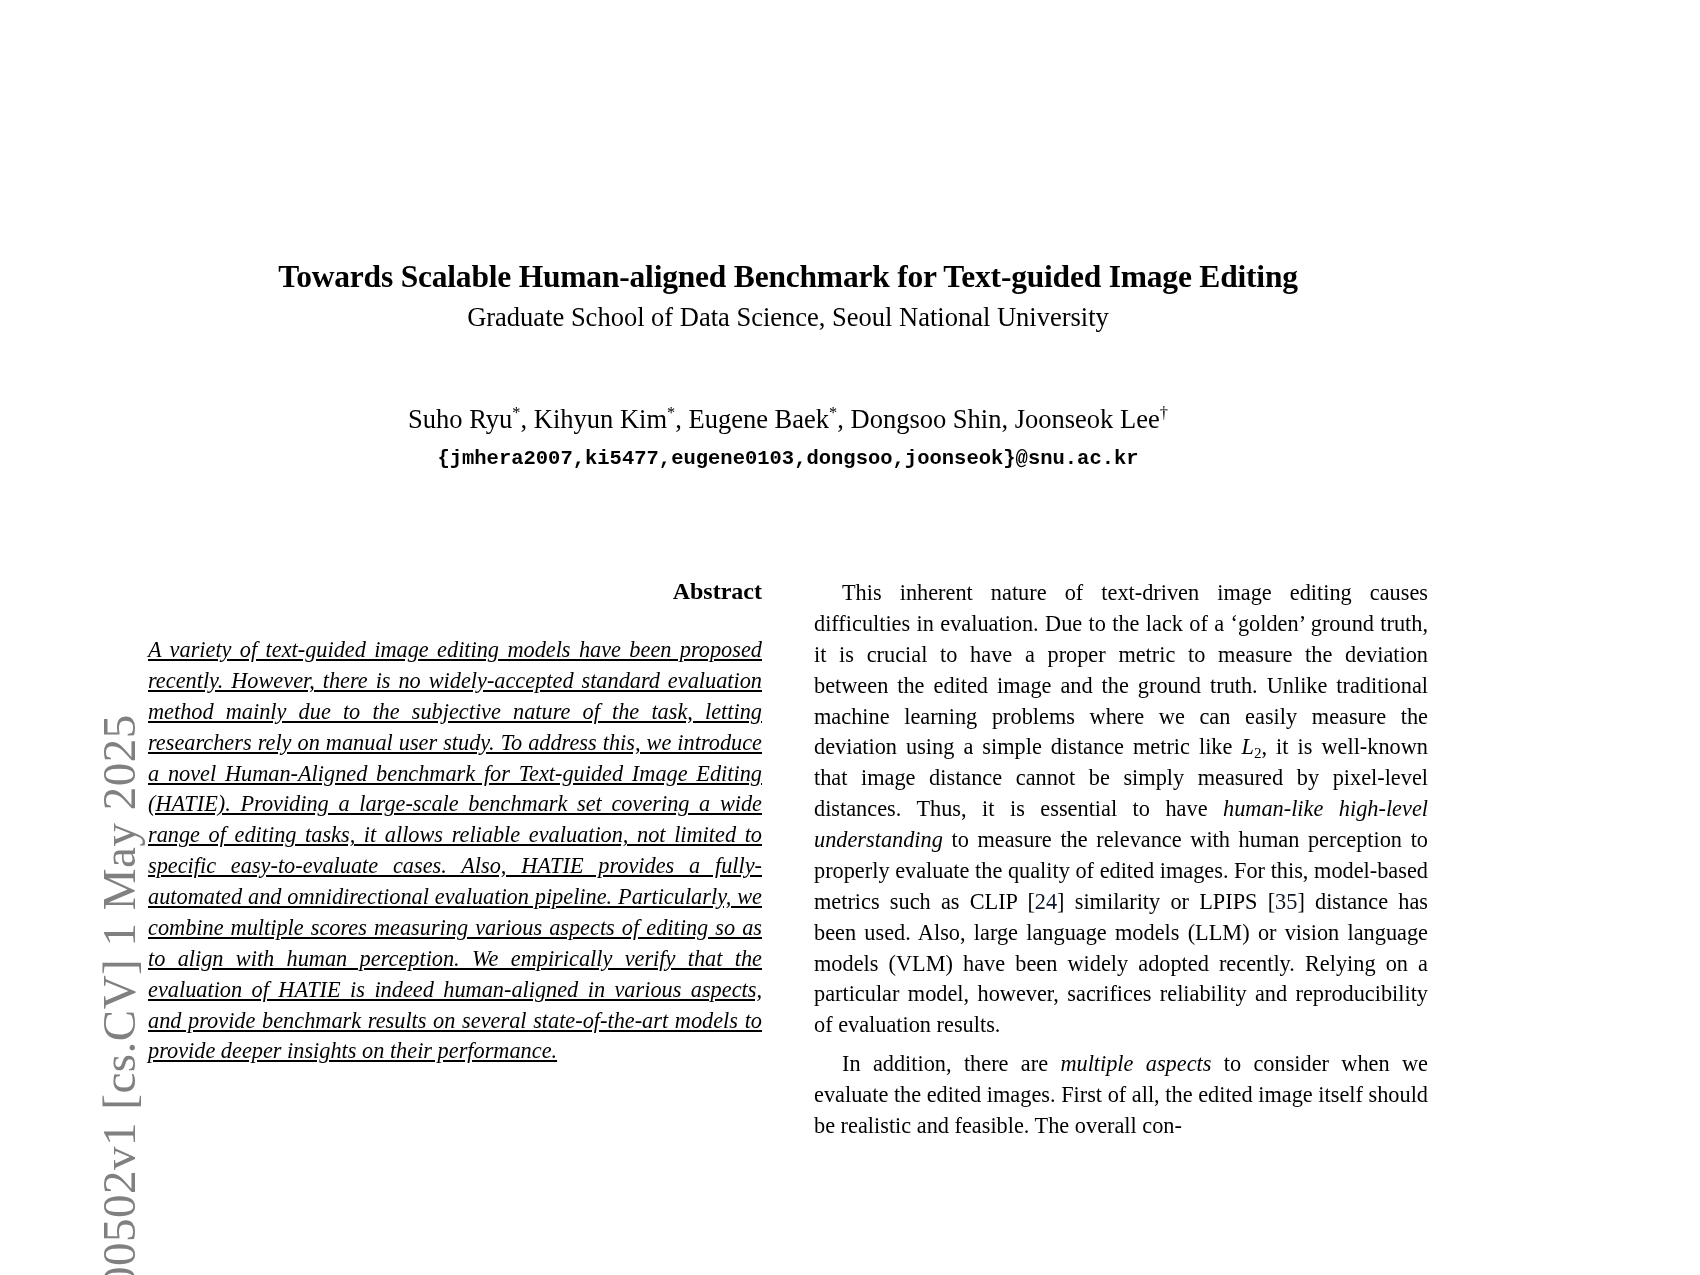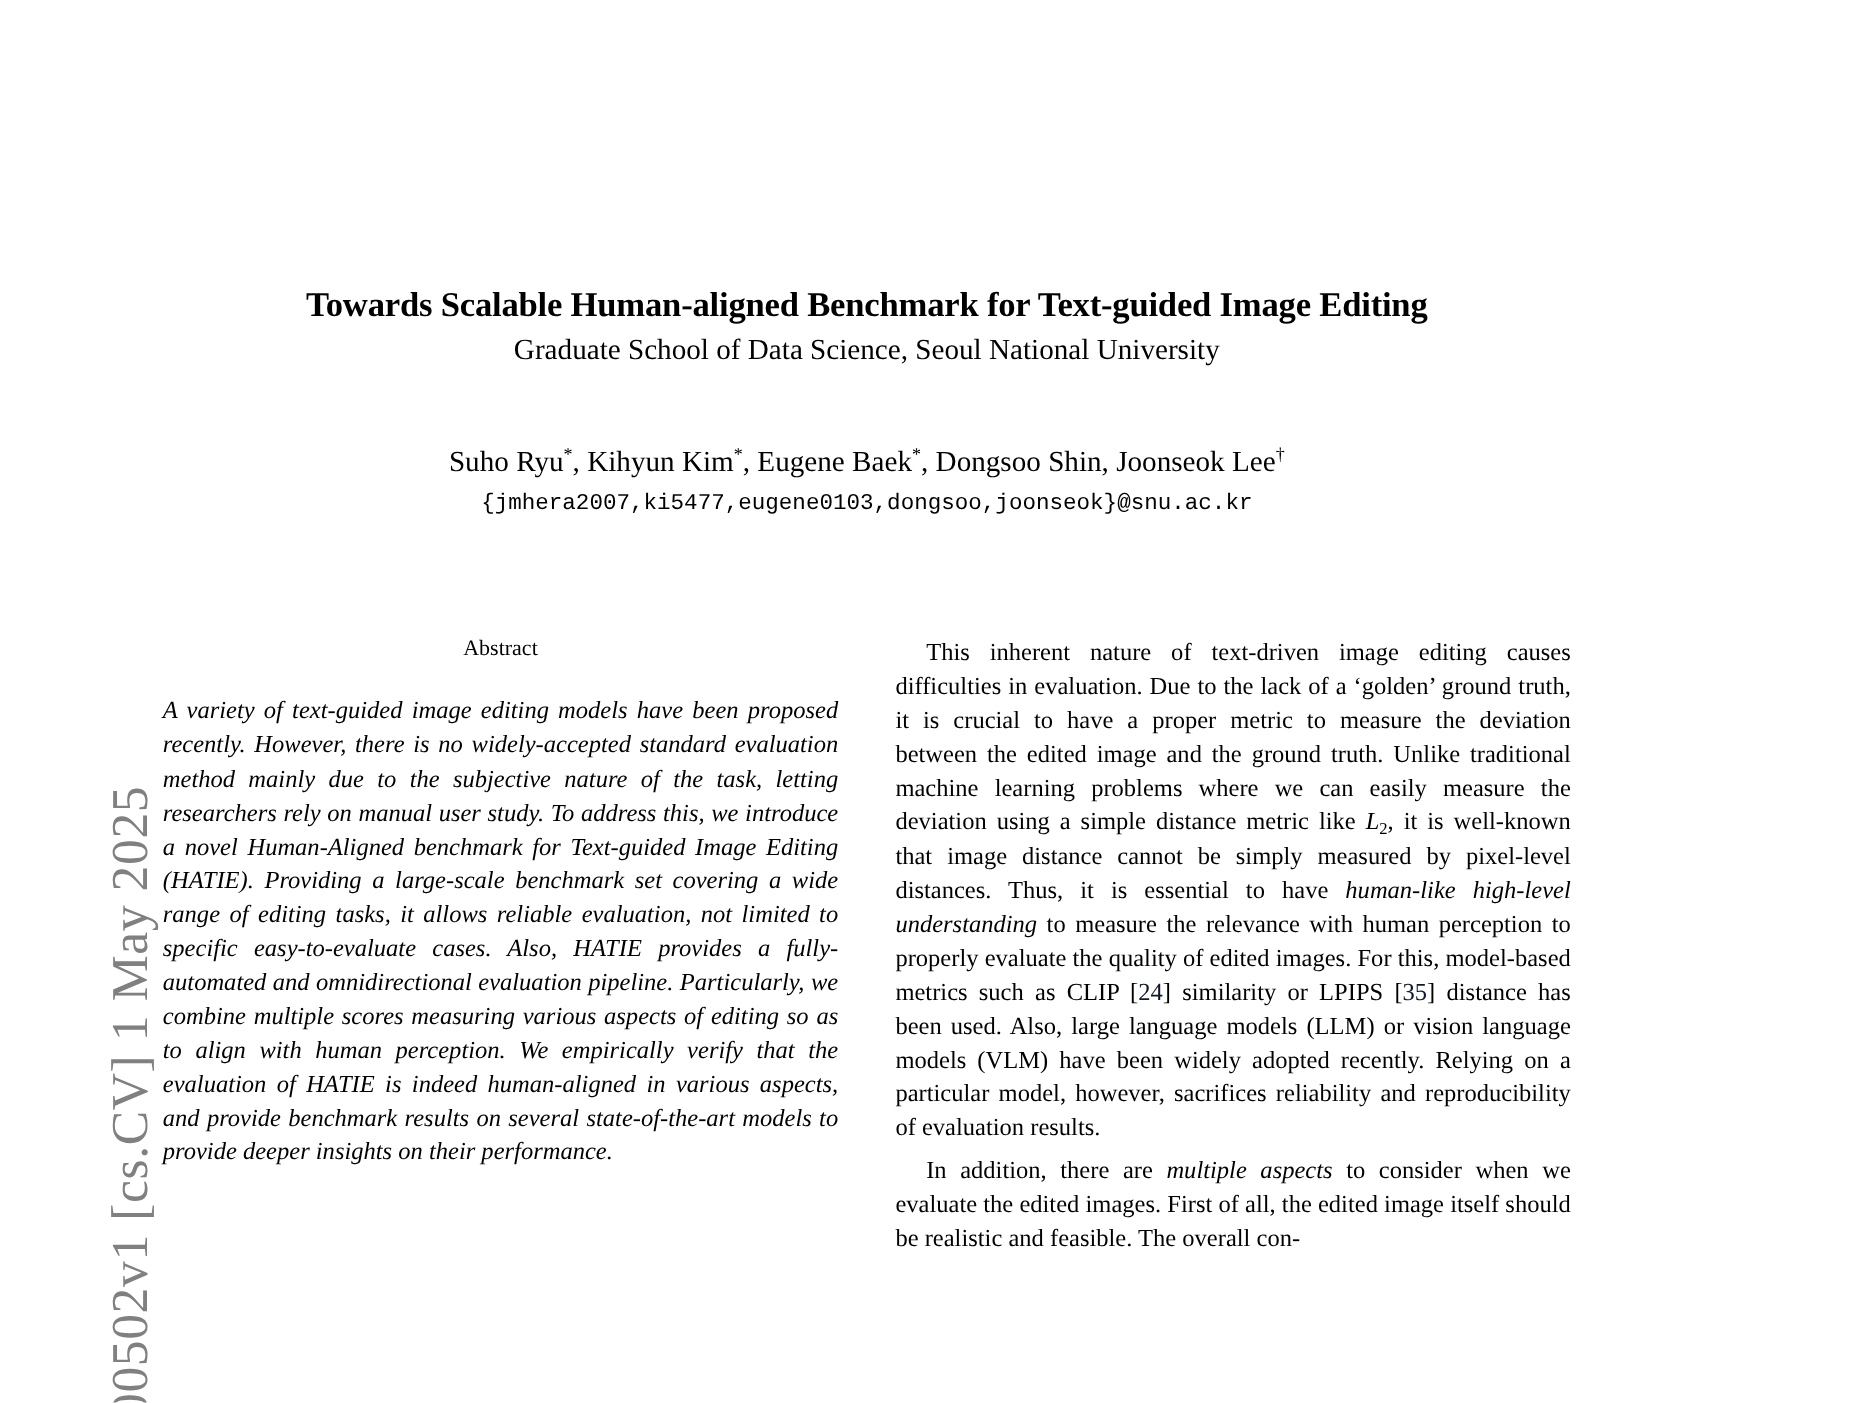--- a/index.html
+++ b/index.html
@@ -89,20 +89,21 @@
   }
 
   #email-line {
     margin: 0;
     padding-top: 9px;
     font-family: "Liberation Mono", "DejaVu Sans Mono", monospace;
     font-size: 20.5px;
     line-height: 1.3;
     letter-spacing: 0px;
     text-align: center;
+    font-weight: bold;
   }
 
   #project-url {
     margin: 0;
     padding-top: 6px;
     font-family: "Liberation Mono", "DejaVu Sans Mono", monospace;
     font-size: 25px;
     line-height: 1.3;
     color: #4a77c4;
     text-align: center;
@@ -123,34 +124,35 @@
   .column {
     position: absolute;
     top: 0;
     width: 614px;
   }
   #left-column  { left: 0; }
   #right-column { left: 666px; }
 
   #abstract-heading {
     margin: 0;
-    font-size: 20px;
-    font-weight: normal;
-    text-align: center;
+    font-size: 24px;
+    font-weight: bold;
+    text-align: right;
     padding-bottom: 30px;
   }
 
   #abstract-body {
     margin: 0;
     font-size: 22.3px;
     font-style: italic;
     line-height: 1.385;
     text-align: justify;
     text-justify: inter-word;
     hyphens: none;
+    text-decoration: underline;
   }
 
   .body-para {
     margin: 0;
     font-size: 22.3px;
     line-height: 1.385;
     text-align: justify;
     text-justify: inter-word;
     text-indent: 28px;
     hyphens: none;

